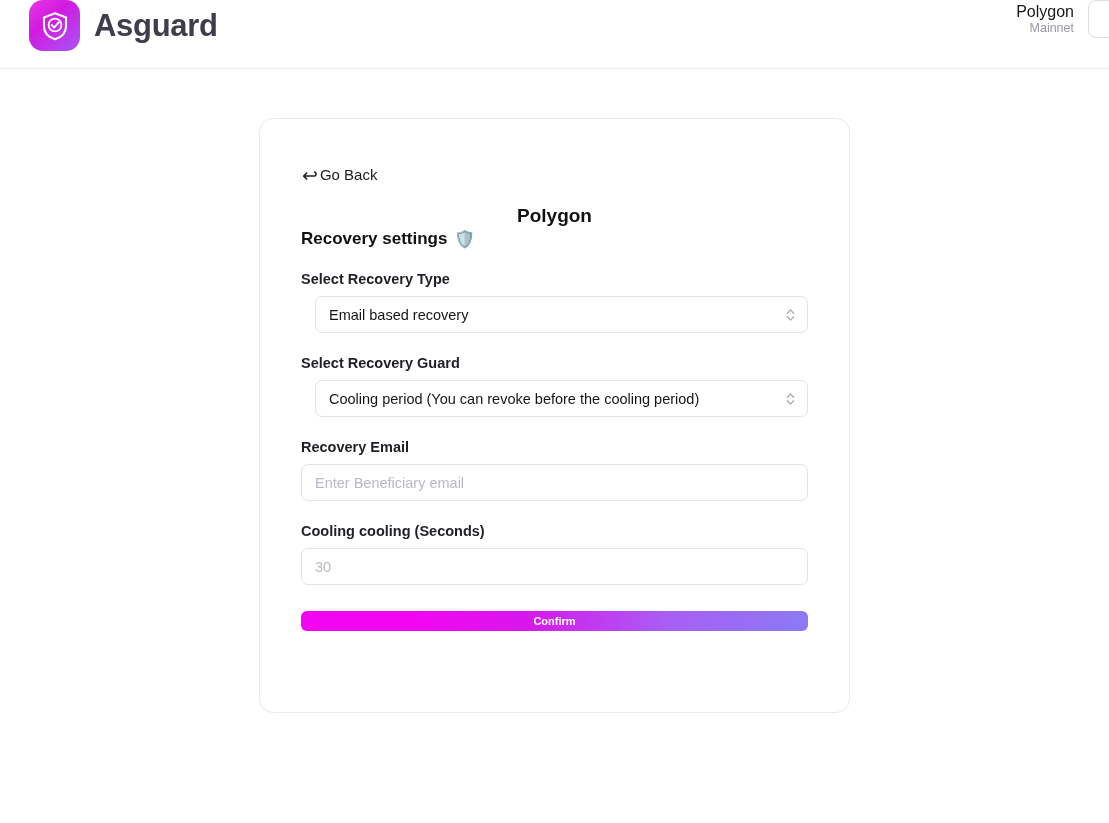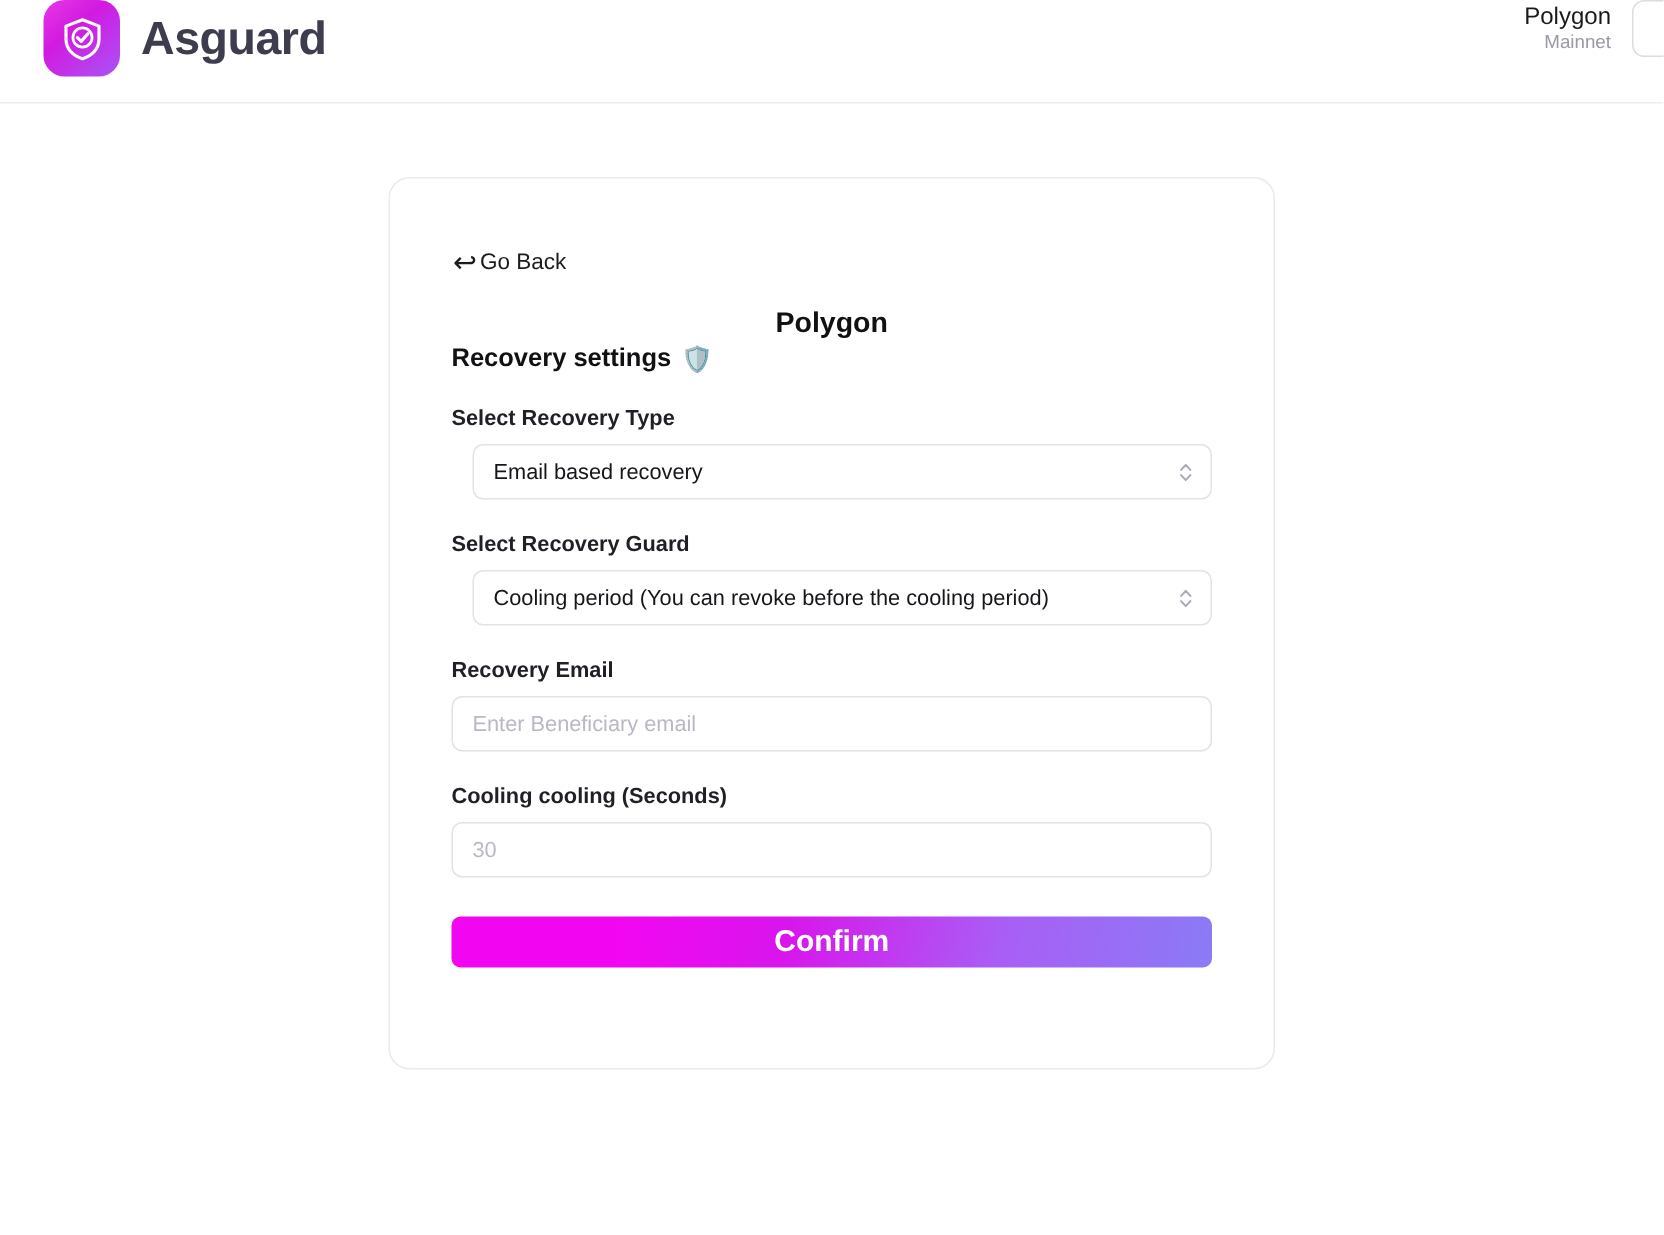--- a/index.html
+++ b/index.html
@@ -166,27 +166,27 @@
     display: flex;
     flex-direction: column;
     gap: 2px;
     pointer-events: none;
     color: #a9a9b4;
   }
 
   .confirm-button {
     margin-top: 26px;
     width: 100%;
-    height: 34px;
+    height: 20px;
     border: none;
     border-radius: 6px;
     background: linear-gradient(100deg, #f206f2 0%, #f206f2 22%, #d816ec 44%, #a95ef5 72%, #8a7bf6 100%);
     color: #ffffff;
     font-family: "Liberation Sans", sans-serif;
-    font-size: 20px;
+    font-size: 11px;
     font-weight: bold;
     cursor: pointer;
     display: flex;
     align-items: center;
     justify-content: center;
   }
 </style>
 </head>
 <body>
 

